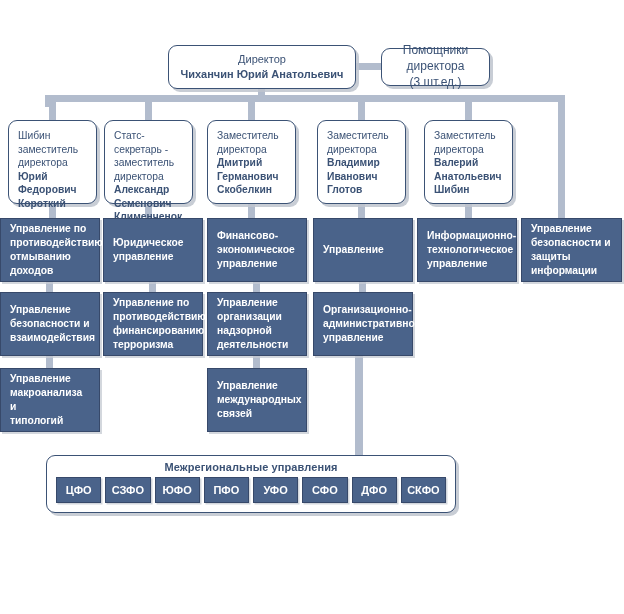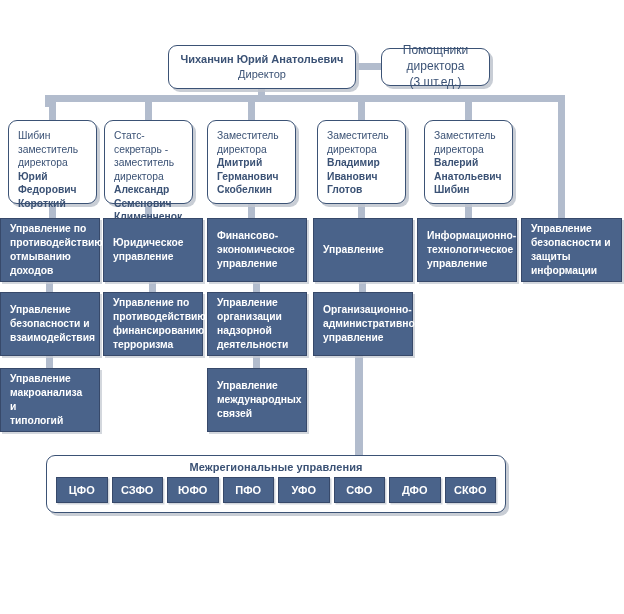--- a/index.html
+++ b/index.html
@@ -107,21 +107,21 @@
   #box-v-3 { left: 313px; }
 
   
   .r5 { top: 368px; height: 64px; width: 100px; }
   #box-w-0 { left: 0px; }
   #box-w-1 { left: 207px; }
 
   
   #box-regional {
     position: absolute;
-    left: 46px; top: 455px; width: 460px; height: 58px;
+    left: 46px; top: 455px; width: 410px; height: 58px;
     background: #ffffff;
     border: 1.6px solid #3b5275;
     border-radius: 9px;
     box-sizing: border-box;
     box-shadow: 3px 3px 0 rgba(190,196,206,0.85);
   }
   #regional-title {
     text-align: center;
     font-size: 11px;
     font-weight: bold;
@@ -182,22 +182,22 @@
   <div class="conn" style="left:253px; top:281px; width:7px; height:12px;"></div>
   <div class="conn" style="left:359px; top:281px; width:7px; height:12px;"></div>
 
   <div class="conn" style="left:46px; top:355px; width:7px; height:14px;"></div>
   <div class="conn" style="left:253px; top:355px; width:7px; height:14px;"></div>
 
   <div class="conn" style="left:355px; top:355px; width:8px; height:101px;"></div>
 
   <div class="lightbox" id="box-director">
     <div>
+      <span class="ln">Директор</span>
       <span class="ln b">Чиханчин Юрий Анатольевич</span>
-      <span class="ln">Директор</span>
     </div>
   </div>
 
   <div class="lightbox" id="box-assistants">
     <div>
       <span class="ln">Помощники директора</span>
       <span class="ln">(3 шт.ед.)</span>
     </div>
   </div>
 

